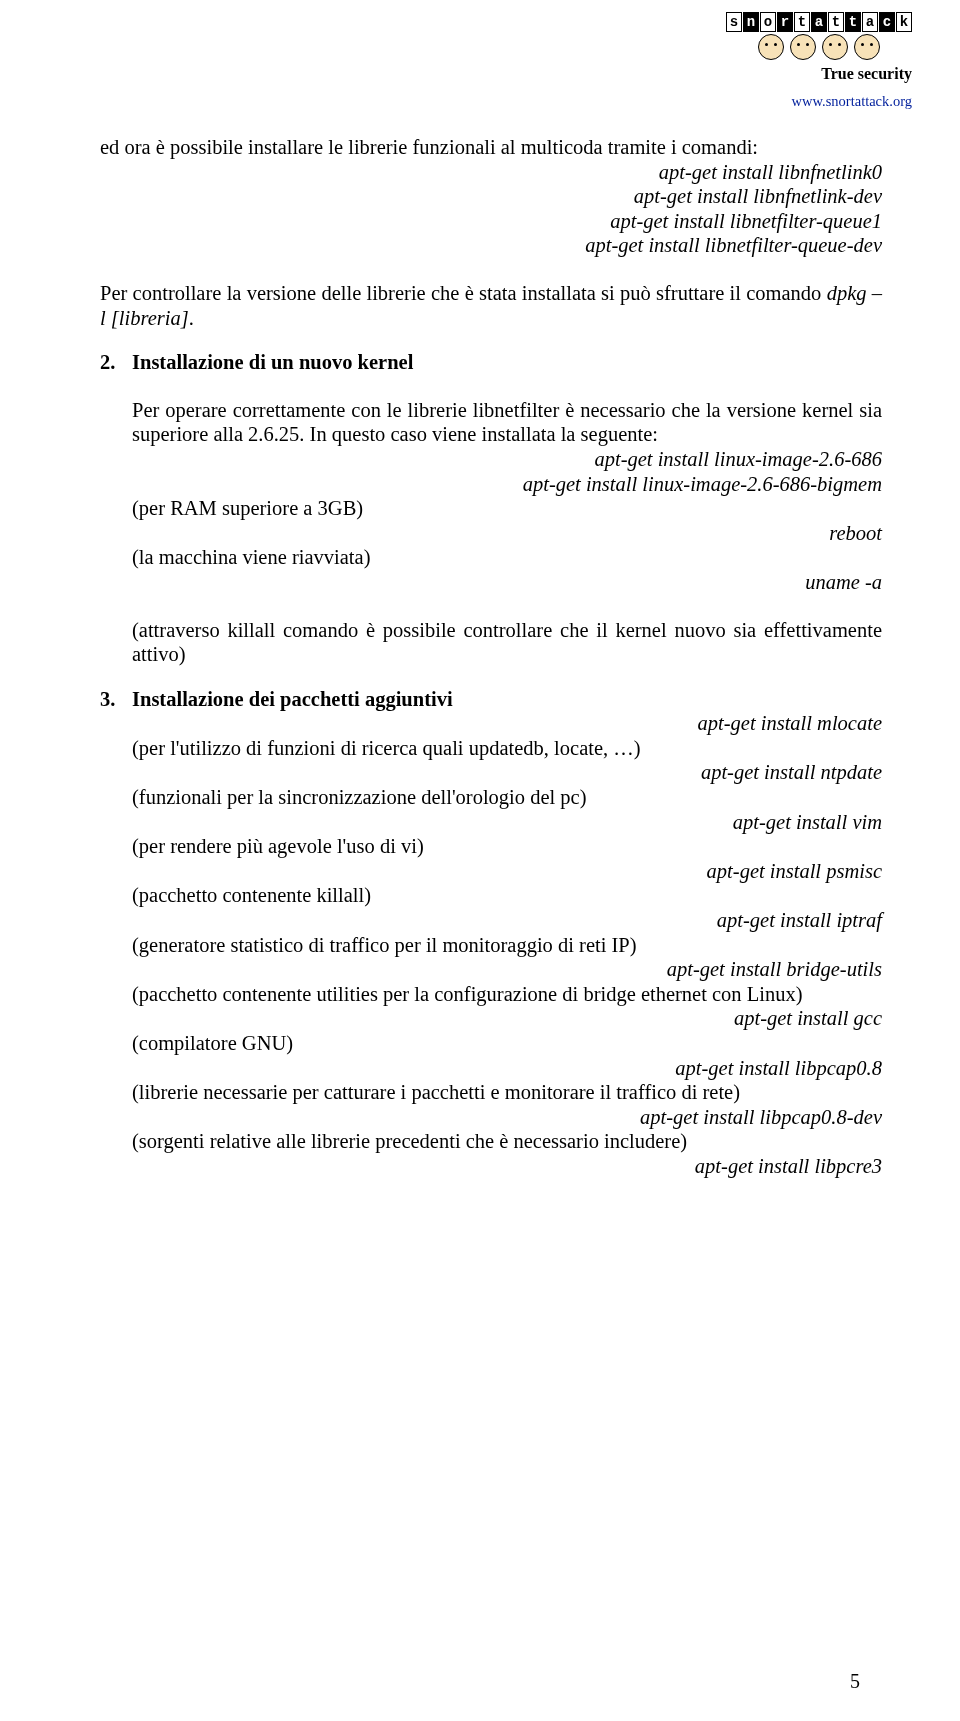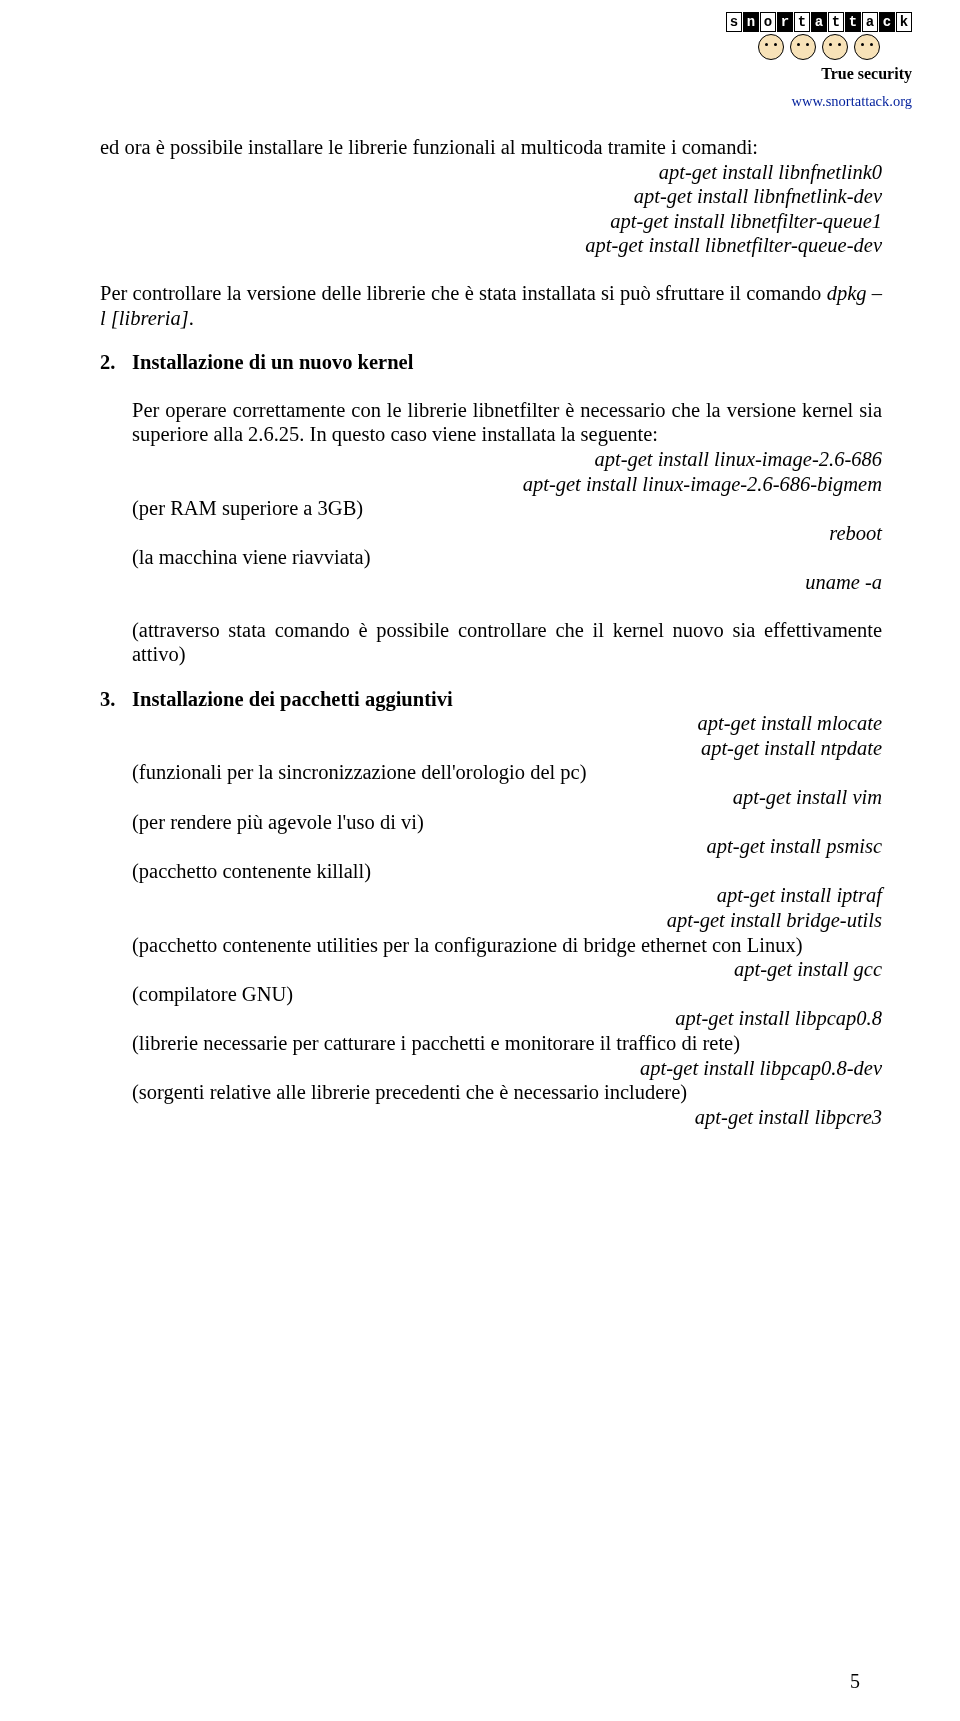--- a/index.html
+++ b/index.html
@@ -146,36 +146,38 @@
       <div class="secnum">2.</div>
       <div class="secbody">
         <div class="bold">Installazione di un nuovo kernel</div>
         <div class="para">Per operare correttamente con le librerie libnetfilter è necessario che la versione kernel sia superiore alla 2.6.25. In questo caso viene installata la seguente:</div>
         <div class="indent italic">apt-get install linux-image-2.6-686</div>
         <div class="indent italic">apt-get install linux-image-2.6-686-bigmem</div>
         <div>(per RAM superiore a 3GB)</div>
         <div class="indent italic">reboot</div>
         <div>(la macchina viene riavviata)</div>
         <div class="indent italic">uname -a</div>
-        <div class="para">(attraverso stata comando è possibile controllare che il kernel nuovo sia effettivamente attivo)</div>
+        <div class="para">(attraverso killall comando è possibile controllare che il kernel nuovo sia effettivamente attivo)</div>
       </div>
     </div>
 
     <div class="section">
       <div class="secnum">3.</div>
       <div class="secbody">
         <div class="bold">Installazione dei pacchetti aggiuntivi</div>
         <div class="indent italic">apt-get install mlocate</div>
+        <div>(per l'utilizzo di funzioni di ricerca quali updatedb, locate, …)</div>
         <div class="indent italic">apt-get install ntpdate</div>
         <div>(funzionali per la sincronizzazione dell'orologio del pc)</div>
         <div class="indent italic">apt-get install vim</div>
         <div>(per rendere più agevole l'uso di vi)</div>
         <div class="indent italic">apt-get install psmisc</div>
         <div>(pacchetto contenente killall)</div>
         <div class="indent italic">apt-get install iptraf</div>
+        <div>(generatore statistico di traffico per il monitoraggio di reti IP)</div>
         <div class="indent italic">apt-get install bridge-utils</div>
         <div>(pacchetto contenente utilities per la configurazione di bridge ethernet con Linux)</div>
         <div class="indent italic">apt-get install gcc</div>
         <div>(compilatore GNU)</div>
         <div class="indent italic">apt-get install libpcap0.8</div>
         <div>(librerie necessarie per catturare i pacchetti e monitorare il traffico di rete)</div>
         <div class="indent italic">apt-get install libpcap0.8-dev</div>
         <div>(sorgenti relative alle librerie precedenti che è necessario includere)</div>
         <div class="indent italic">apt-get install libpcre3</div>
       </div>

